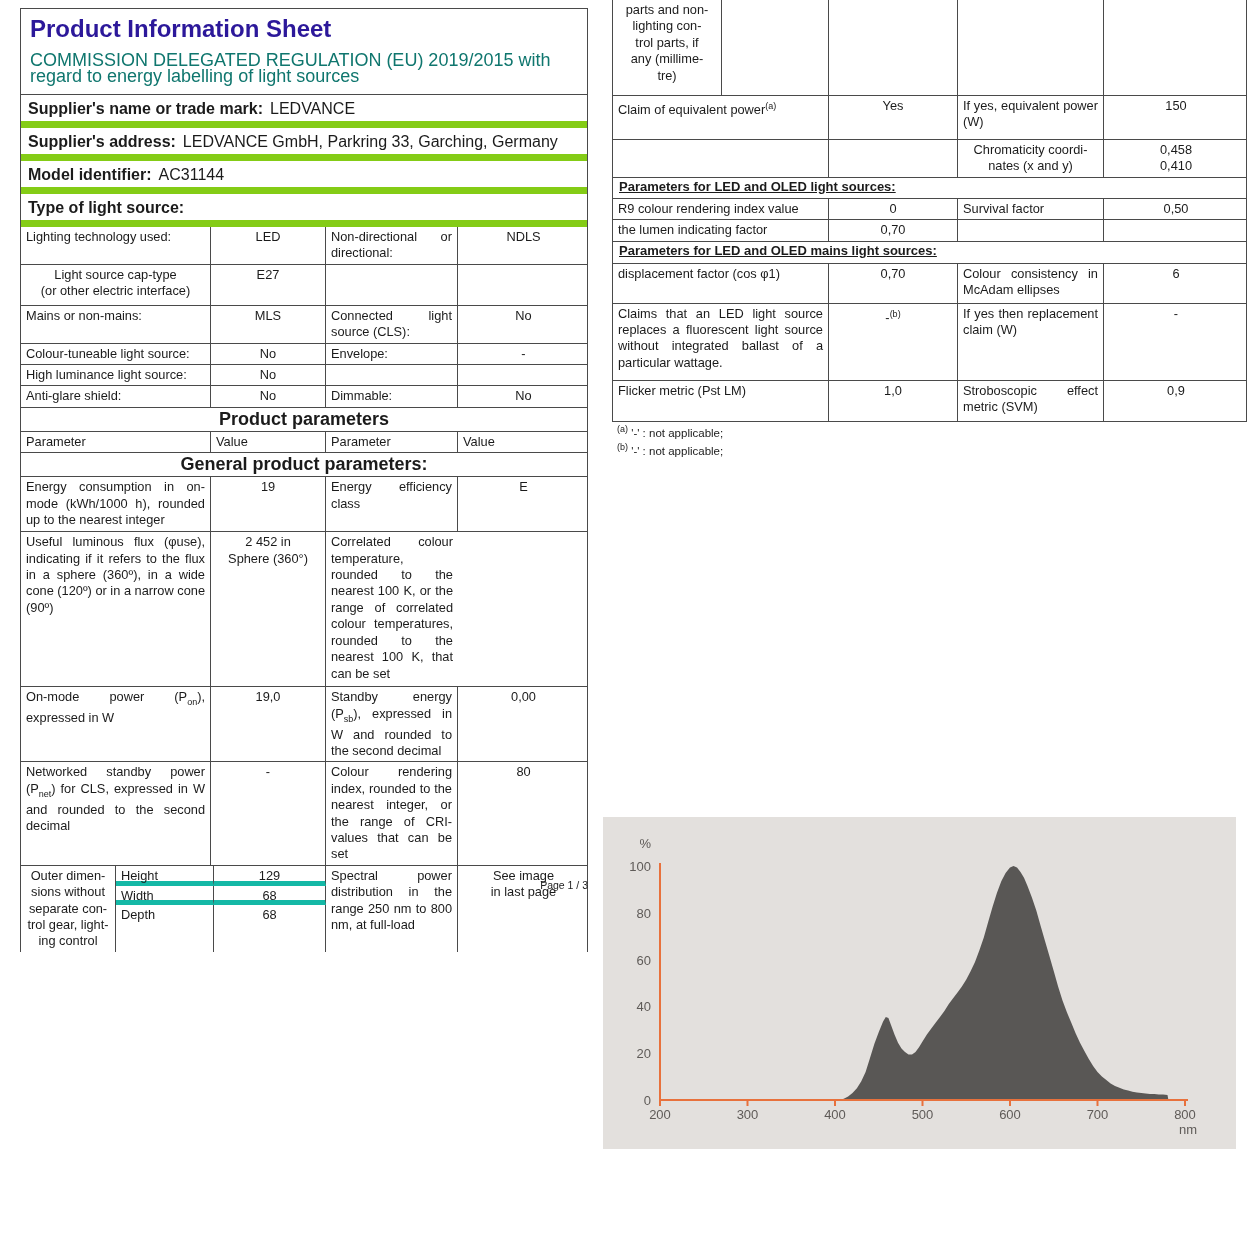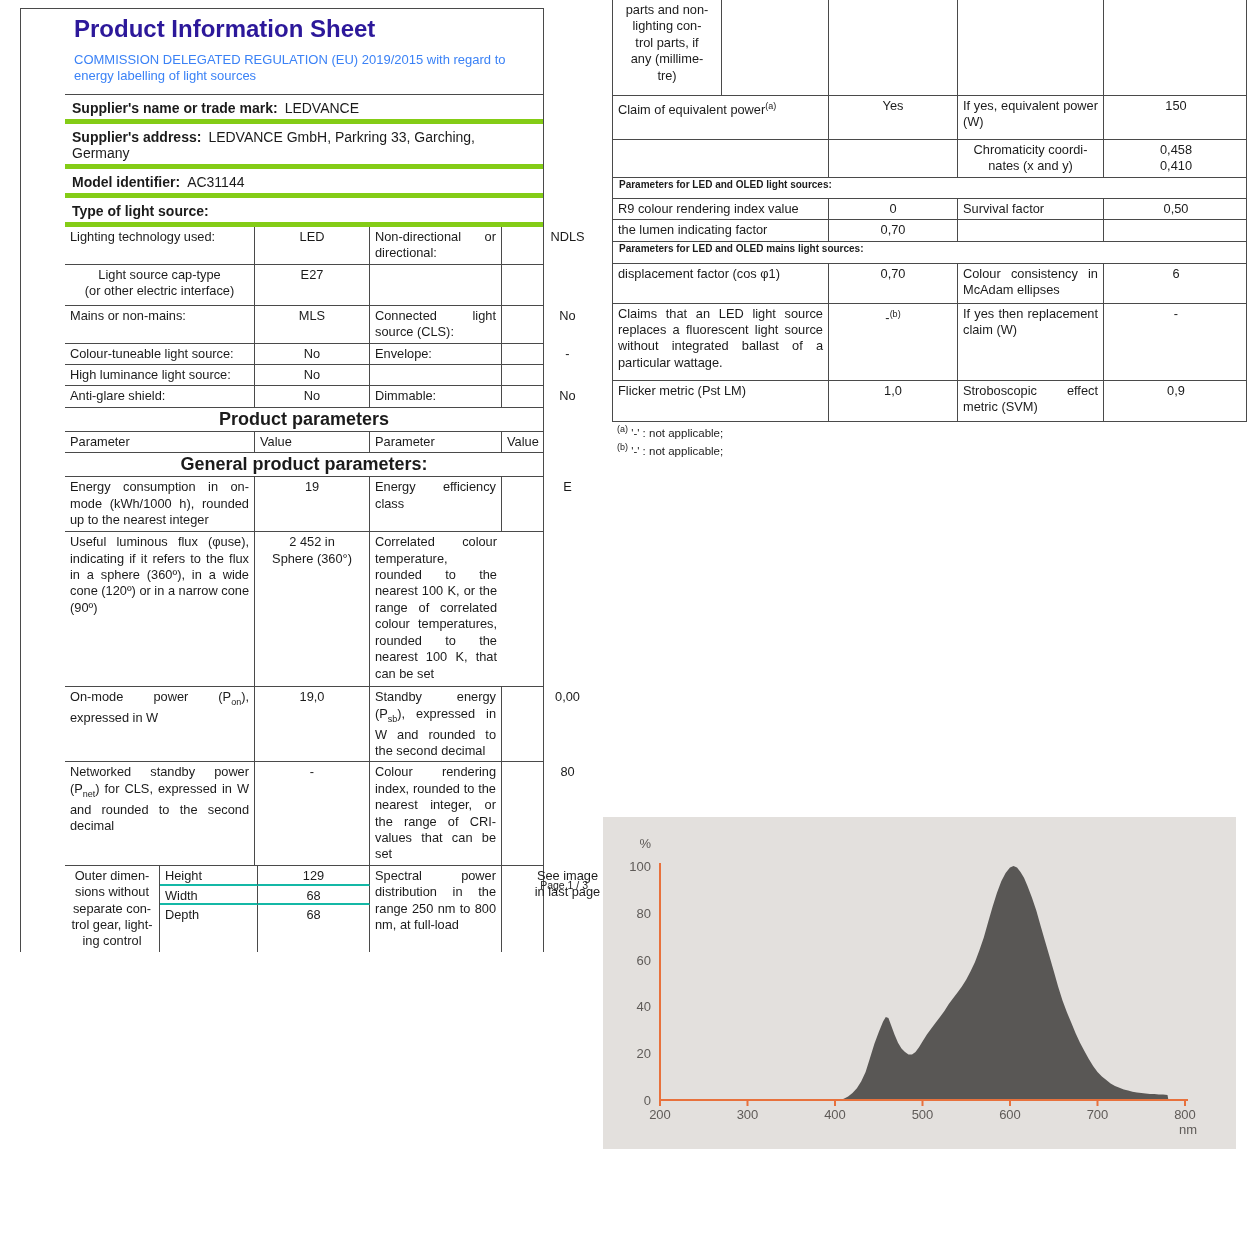--- a/index.html
+++ b/index.html
@@ -2,42 +2,42 @@
 <html><head>
 <meta charset="utf-8">
 <style>
   html,body { margin:0; padding:0; width:1250px; height:1250px; background:#ffffff;
     font-family:"Liberation Sans", sans-serif; color:#1b1b1b; }
   .doc { position:absolute; inset:0; width:1250px; height:1250px; }
   * { box-sizing:border-box; }
 
   
   .tbl { position:absolute; background:#fff; }
-  .left  { left:20px;  top:8px; width:524px; border:1px solid #4a4a4a; border-bottom:none;padding-left:44px; }
+  .left  { left:20px;  top:8px; width:568px; border:1px solid #4a4a4a; border-bottom:none; }
   .right { left:612px; top:0px;  width:635px; border-left:1px solid #4a4a4a; border-right:1px solid #4a4a4a; }
   .row { display:grid; border-bottom:1px solid #4a4a4a; }
   .nobb { border-bottom:none; }
   .l4 { grid-template-columns:190px 115px 132px 131px; }
   .g5row { grid-template-columns:95px 98px 112px 132px 131px; grid-template-rows:20px 19px auto; }
   .r4 { grid-template-columns:216px 129px 146px 144px; }
   .cont { grid-template-columns:109px 107px 129px 146px 144px; }
   .cell { border-right:1px solid #4a4a4a; padding:2px 5px; font-size:12.8px; line-height:16.4px; }
   .row .cell:last-child { border-right:none; }
   .p { text-align:justify; }
   .v { text-align:center; white-space:pre-line; }
   .pre { white-space:pre-line; text-align:center; }
-  .bb { border-bottom:2px solid #14b8a6; }
+  .bb { border-bottom:5px solid #14b8a6; }
   .sec  { font-weight:bold; text-align:center; padding:1px 4px; font-size:18px; }
-  .secl { font-weight:bold; text-align:left;  padding:1px 6px; font-size:10px; }
+  .secl { font-weight:bold; text-align:left;  padding:1px 6px; font-size:13px;text-decoration:underline; }
   sub, sup { font-size:9px; }
 
   .titleblock { padding:6px 9px 10px 9px; border-bottom:1px solid #4a4a4a; }
   .title { font-size:24px; font-weight:bold; color:#2c189a; }
-  .subtitle { margin-top:9px; font-size:13px; line-height:16px; color:#3b82f6; }
-  .kvrow { padding:5px 7px 3px 7px; font-size:14px; border-bottom:5px solid #84cc16; }
+  .subtitle { margin-top:9px; font-size:18px; line-height:16px; color:#0f766e; }
+  .kvrow { padding:5px 7px 3px 7px; font-size:16px; border-bottom:7px solid #84cc16; }
   .kvrow .b { font-weight:bold; }
   .kvrow .kv { margin-left:7px; }
 
   .footnotes { position:absolute; left:617px; top:424px; font-size:11.5px; color:#1b1b1b; }
   .footnotes .fn { margin-bottom:3px; }
   .pagenum { position:absolute; left:20px; top:879px; width:568px; text-align:right;
     font-size:10.5px; color:#222; }
 
   .chart { position:absolute; left:603px; top:817px; width:633px; height:332px; }
   .clab { font-size:13px; fill:#5f5b58; font-family:"Liberation Sans", sans-serif; }

